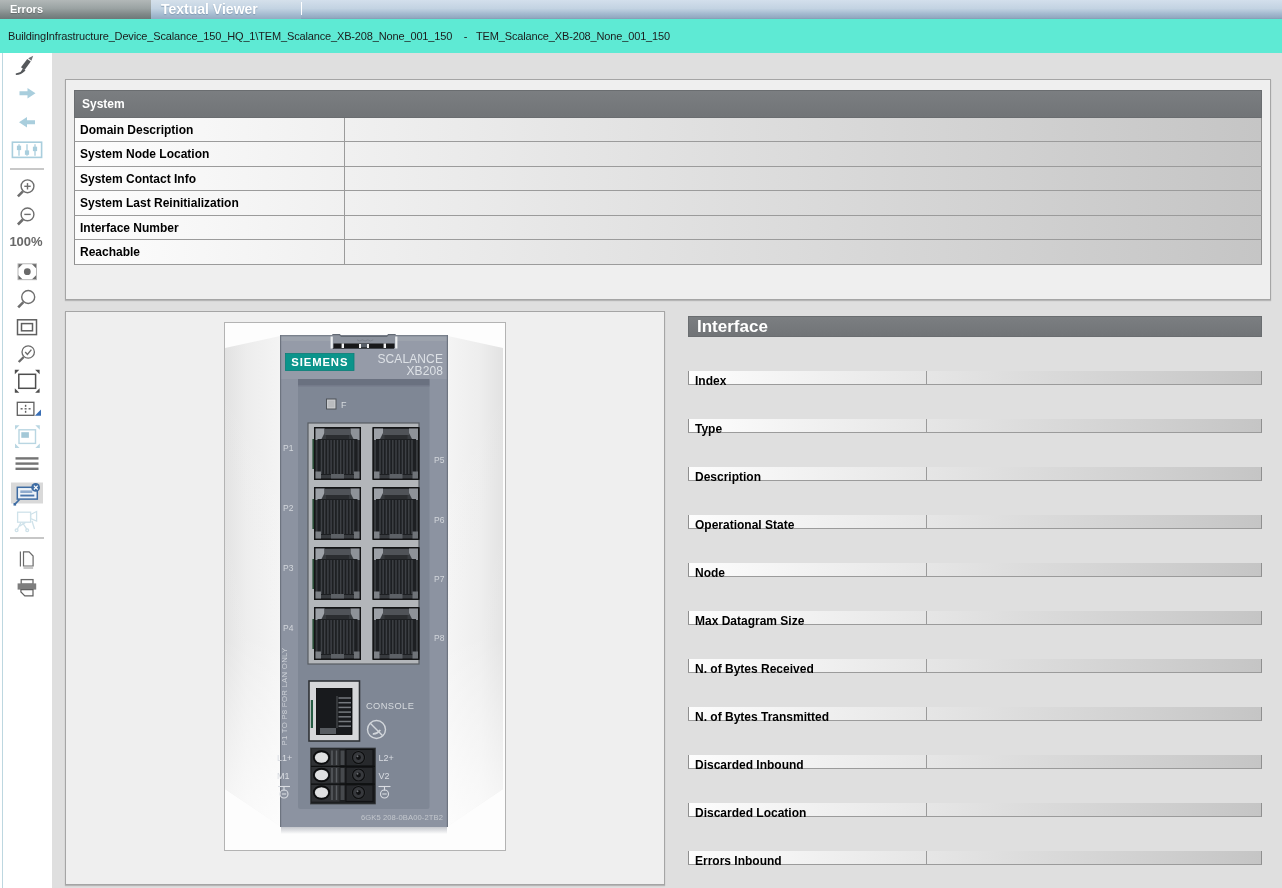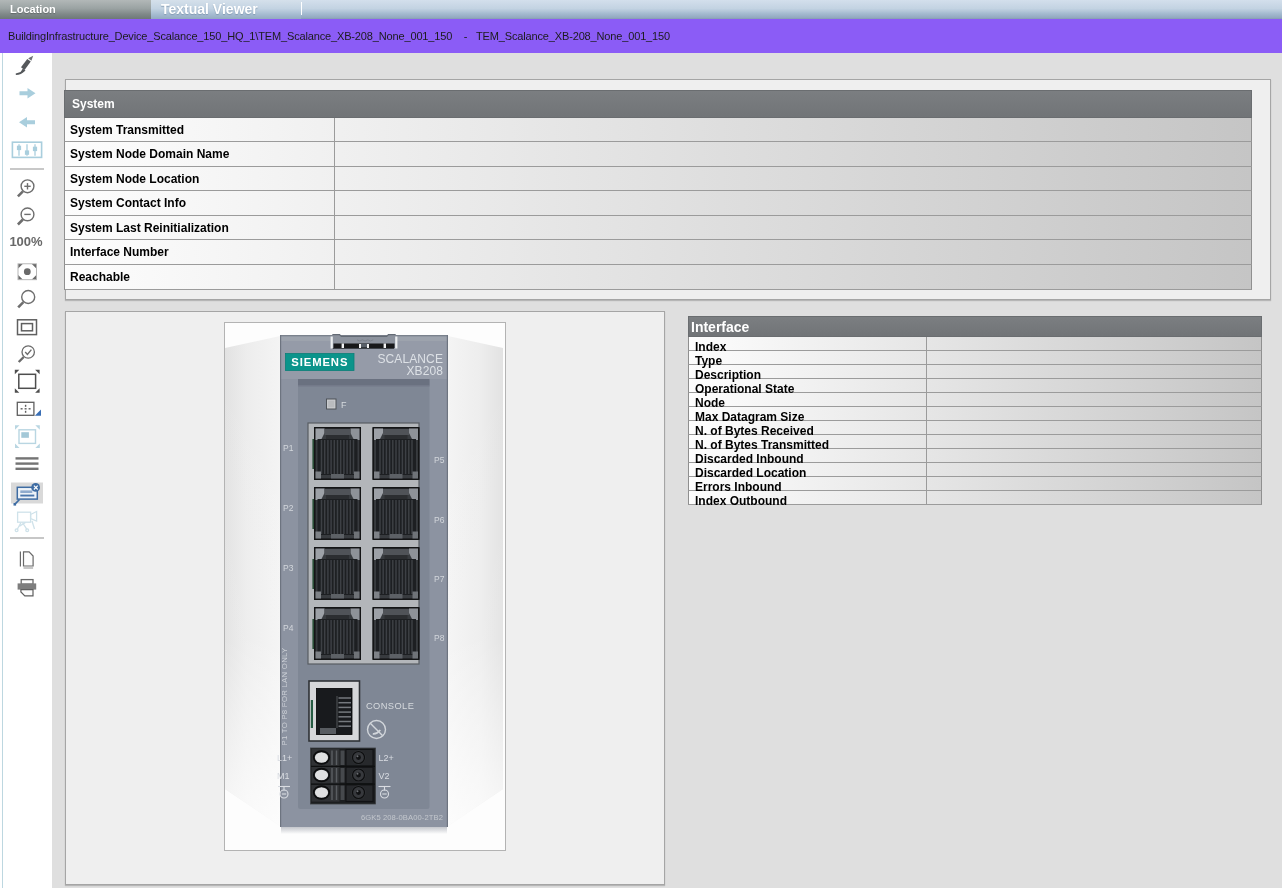--- a/index.html
+++ b/index.html
@@ -12,71 +12,68 @@
   #tabDefault{left:0;top:0;width:151px;height:19px;
     background:linear-gradient(#b2b8b8,#9aa2a2 45%,#7f8888 75%,#6e7878);
     color:#fff;font-size:11px;font-weight:bold;line-height:18px;padding-left:10px;box-sizing:border-box;
     text-shadow:0 1px 1px rgba(0,0,0,0.25);}
   #tabTextual{left:151px;top:0;width:150px;height:19px;
     background:linear-gradient(#d5e0eb,#c3d3e2 45%,#a6bcd1 75%,#93aac1);
     color:#fff;font-size:14px;font-weight:bold;line-height:18px;padding-left:10px;box-sizing:border-box;
     text-shadow:0 1px 1px rgba(120,145,170,0.8);}
   #tabsep{left:301px;top:2px;width:1px;height:13px;background:#fff;}
   
-  #crumb{left:0;top:19px;width:1282px;height:34px;background:#8b5cf6;
+  #crumb{left:0;top:19px;width:1282px;height:34px;background:#5eead4;
     font-size:11px;letter-spacing:-0.15px;color:#1c1c1c;line-height:34px;padding-left:8px;box-sizing:border-box;}
   
   #toolbar{left:0;top:53px;width:52px;height:835px;background:#fff;}
   #toolbar-line{left:2px;top:53px;width:1px;height:835px;background:#bdd7e0;}
   
   .panel{background:#efefef;border:1px solid #a5a5a5;box-shadow:0 1px 1px rgba(0,0,0,0.18);box-sizing:border-box;}
   #panel1{left:65px;top:79px;width:1206px;height:221px;}
   #panel2{left:65px;top:311px;width:600px;height:574px;}
   
   .thead{background:linear-gradient(#7b7e81,#717477);color:#fff;font-weight:bold;
     box-sizing:border-box;border:1px solid #6a6d70;}
   .trow{box-sizing:border-box;border-left:1px solid #8f8f8f;border-right:1px solid #8f8f8f;
     border-bottom:1px solid #9b9b9b;}
   .tlabel{font-weight:bold;color:#000;box-sizing:border-box;}
   
-  #systable{left:64px;top:90px;width:1036px;}
+  #systable{left:74px;top:90px;width:1036px;}
   #systable .thead{width:1188px;height:27.5px;font-size:12px;line-height:27px;padding-left:7px;}
   #systable .trow{width:1188px;height:24.6px;
     background:linear-gradient(to right,#fdfdfd,#c5c5c5);}
   #systable .tlabel{width:270px;height:100%;border-right:1px solid #9b9b9b;
     font-size:12px;line-height:24.2px;padding-left:5px;float:left;}
   
   #iftable{left:688px;top:316px;width:574px;}
-  #iftable .thead{width:574px;height:21px;font-size:14px;line-height:20px;padding-left:2px;}
+  #iftable .thead{width:574px;height:21px;font-size:17px;line-height:20px;padding-left:8px;}
   #iftable .trow{width:574px;height:14px;
-    background:linear-gradient(to right,#fdfdfd,#c5c5c5);}
+    background:linear-gradient(to right,#fdfdfd,#c5c5c5);margin-top:34px;}
   #iftable .tlabel{width:238px;height:100%;border-right:1px solid #9b9b9b;
     font-size:12px;line-height:20.3px;padding-left:6px;float:left;}
   
   #photo{left:224px;top:322px;width:280px;height:527px;background:#fdfdfd;border:1px solid #b3b3b3;}
 </style>
 </head>
 <body>
   <div id="tabbar" class="abs"></div>
-  <div id="tabDefault" class="abs">Location</div>
+  <div id="tabDefault" class="abs">Errors</div>
   <div id="tabTextual" class="abs">Textual Viewer</div>
   <div id="tabsep" class="abs"></div>
   <div id="crumb" class="abs">BuildingInfrastructure_Device_Scalance_150_HQ_1\TEM_Scalance_XB-208_None_001_150&nbsp;&nbsp;&nbsp;&nbsp;-&nbsp;&nbsp;&nbsp;TEM_Scalance_XB-208_None_001_150</div>
   <div id="toolbar" class="abs"></div>
   <div id="toolbar-line" class="abs"></div>
   <div id="panel1" class="abs panel"></div>
   <div id="panel2" class="abs panel"></div>
 
   <div id="systable" class="abs">
     <div class="thead">System</div>
     <div class="trow">
-      <div class="tlabel">System Transmitted</div>
-    </div>
-    <div class="trow">
-      <div class="tlabel">System Node Domain Name</div>
+      <div class="tlabel">Domain Description</div>
     </div>
     <div class="trow">
       <div class="tlabel">System Node Location</div>
     </div>
     <div class="trow">
       <div class="tlabel">System Contact Info</div>
     </div>
     <div class="trow">
       <div class="tlabel">System Last Reinitialization</div>
     </div>

